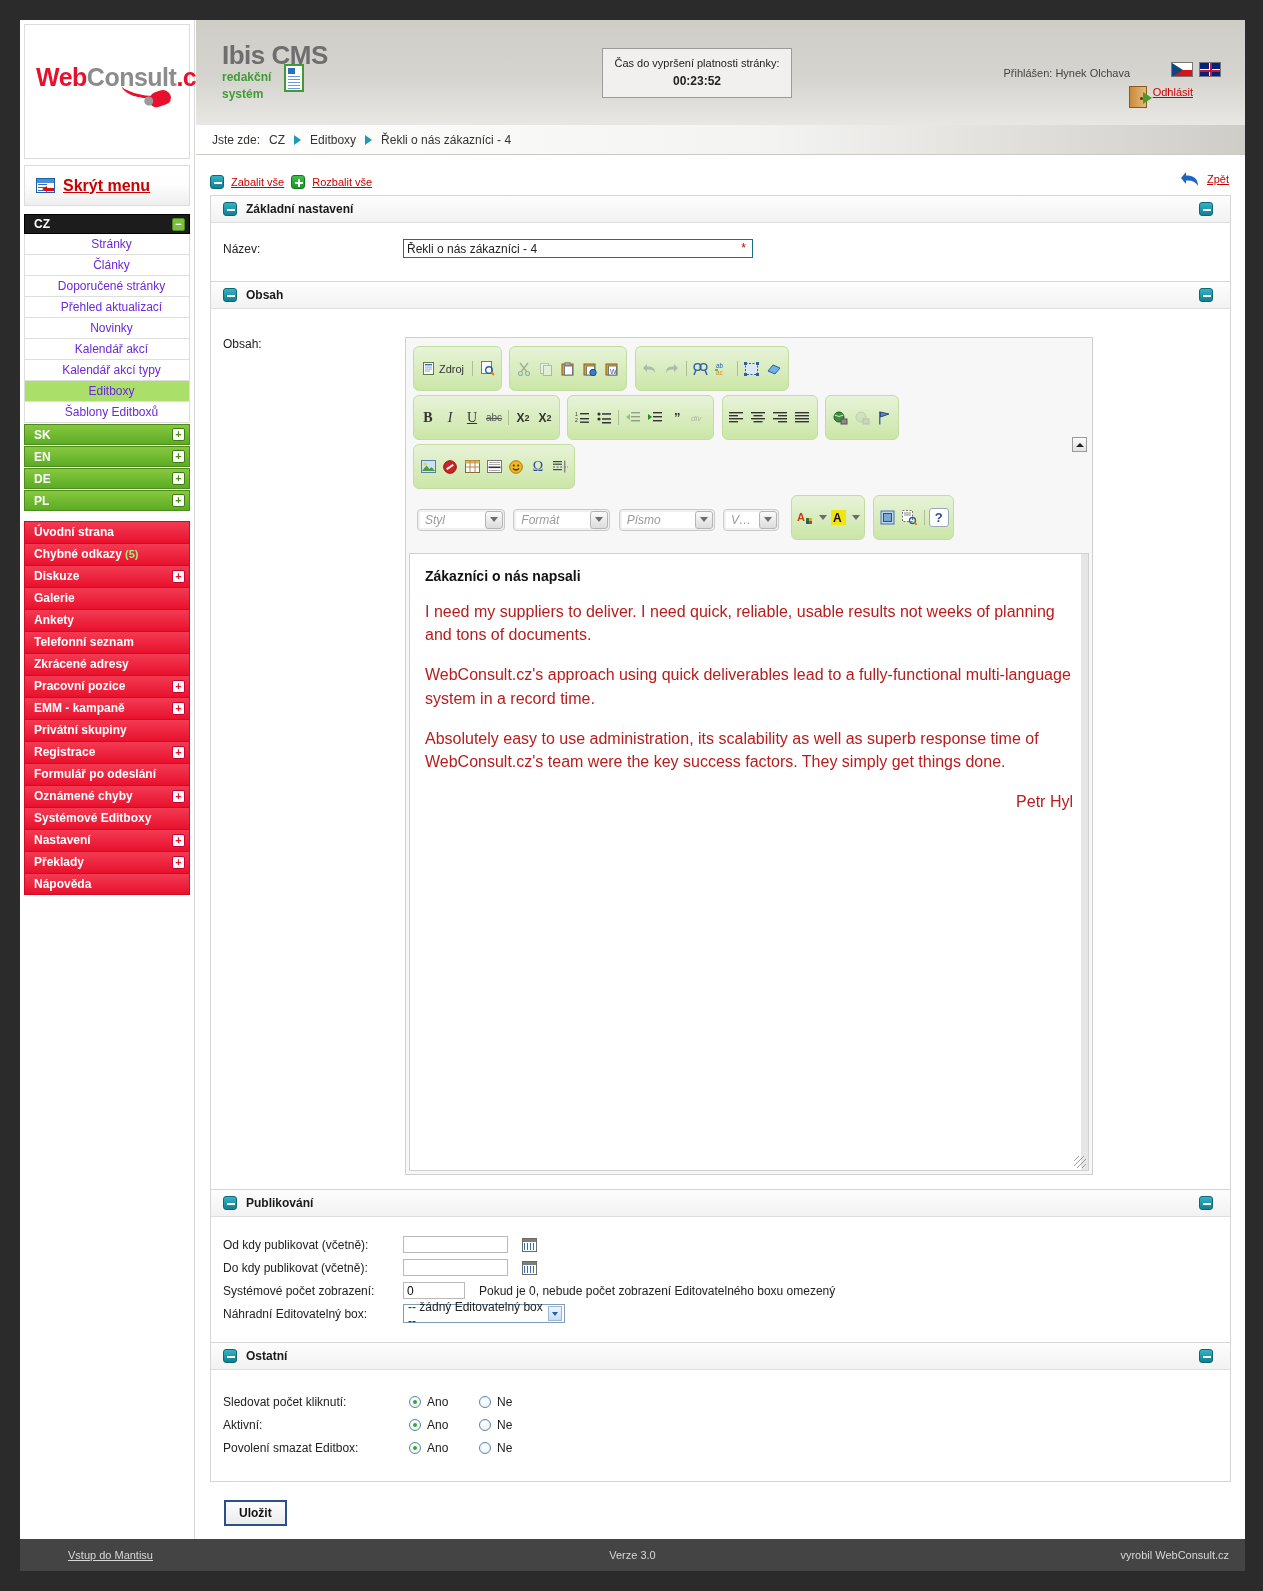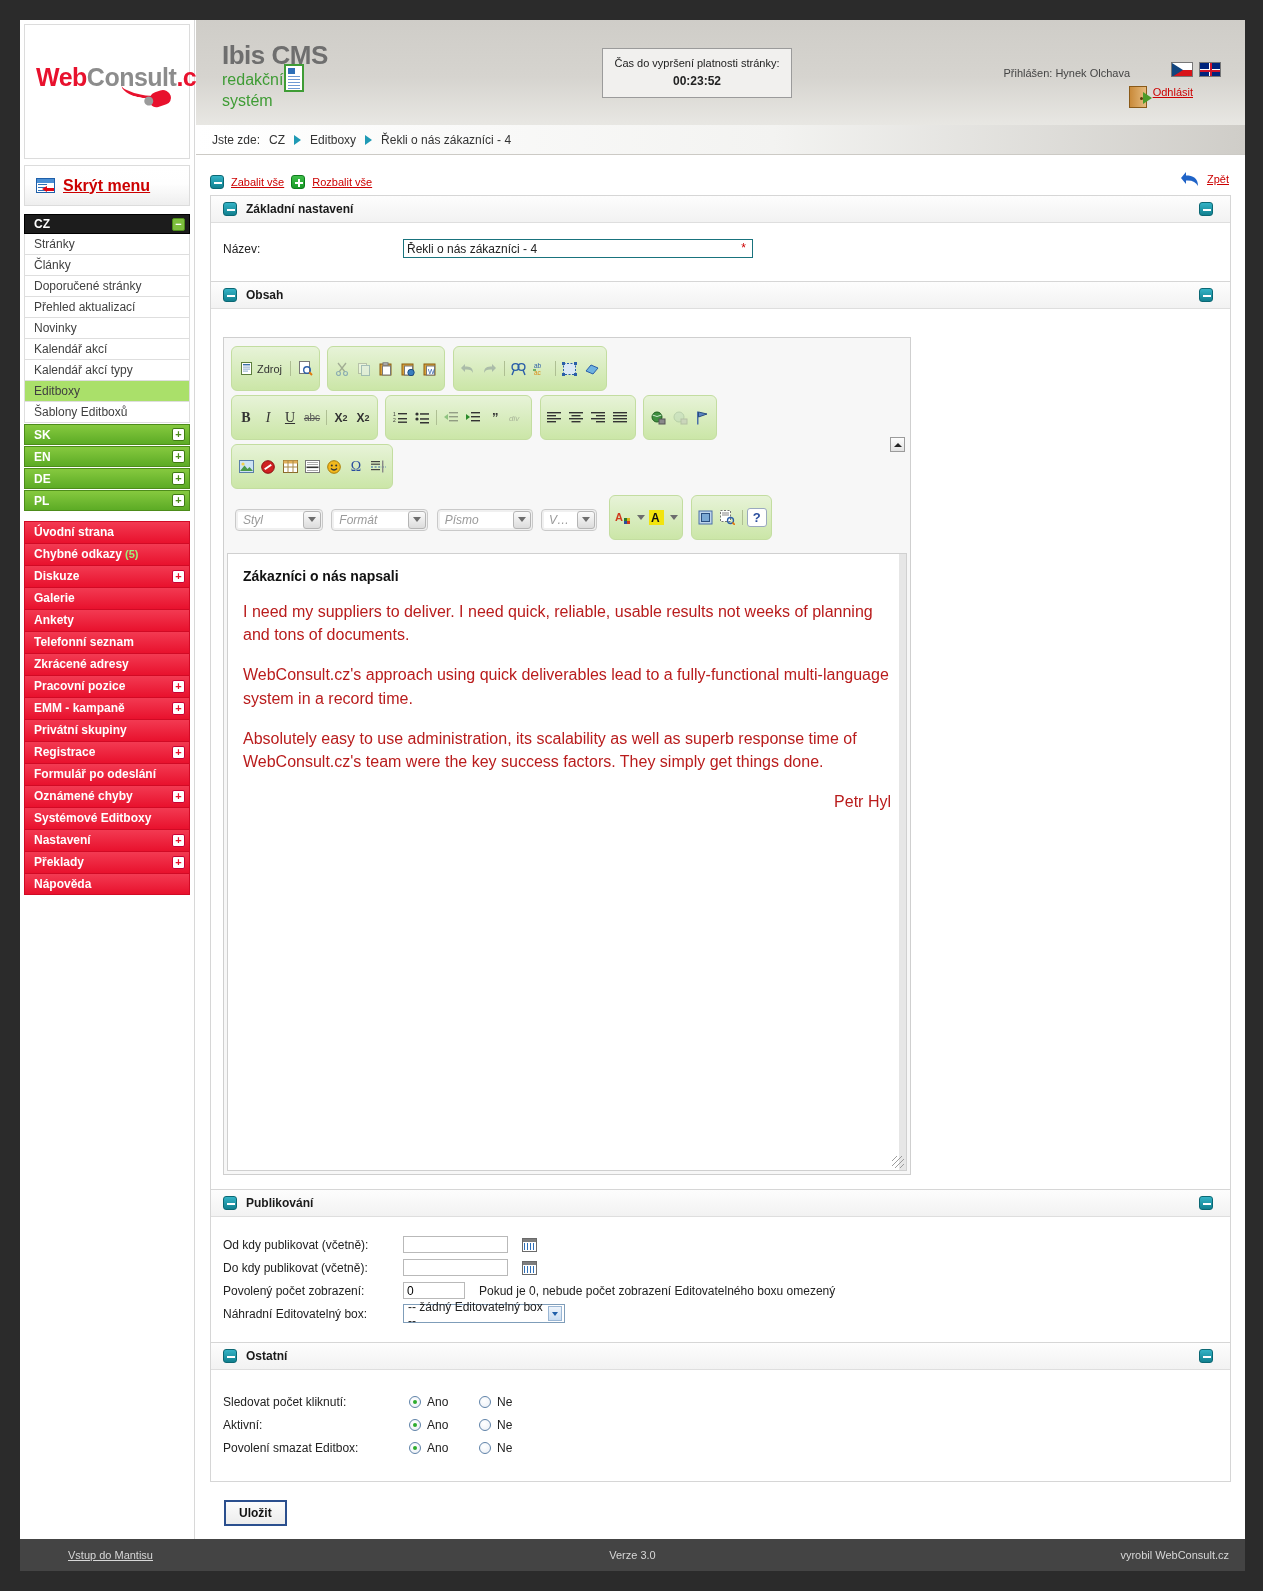--- a/index.html
+++ b/index.html
@@ -104,22 +104,22 @@
     display:flex; align-items:center; justify-content:center;
     font-size:11px; font-weight:bold; line-height:1;
   }
   .pm-green { background:#7dbf3d; border:1px solid #4d8c1a; color:#fff; }
   .pm-white { background:#fff; border:1px solid #c03; color:#e8112d; }
 
   .mitem {
     background:#fff;
     border:1px solid #dedede; border-top:none;
     height:21px; line-height:20px;
-    padding-left:9px; font-size:12px; color:#404040;
-    overflow:hidden; white-space:nowrap;
+    padding-left:9px; font-size:12px; color:#6d28d9;
+    overflow:hidden; white-space:nowrap;text-align:center;
   }
   .mitem.sel { background:#aae06a; }
 
   .mlang {
     background:linear-gradient(to bottom,#86c93f 0%,#5cab25 100%);
     border:1px solid #4d8c1a;
     color:#fff; font-weight:bold; font-size:12px;
     height:21px; line-height:20px; padding:0 4px 0 9px;
     margin-top:1px;
     display:flex; align-items:center; justify-content:space-between;
@@ -145,21 +145,21 @@
   }
   .topbar {
     height:105px;
     background:linear-gradient(to bottom,#cfcdc8 0%,#d6d4cf 55%,#e8e7e3 100%);
     position:relative;
   }
   .ibis {
     position:absolute; left:26px; top:22px; width:300px; height:60px;
   }
   .ibis .l1 { font-size:26px; font-weight:bold; color:#6e6e6e; letter-spacing:-0.5px; line-height:1; }
-  .ibis .l2 { font-size:16px; font-weight:normal; color:#3f9c35; line-height:1.15; margin-top:3px; }
+  .ibis .l2 { font-size:12px; font-weight:bold; color:#3f9c35; line-height:1.15; margin-top:3px; }
   .ibis .doc {
     position:absolute; left:62px; top:22px; width:20px; height:28px;
     border:2px solid #3f9c35; background:#fff;
   }
   .ibis .doc:before {
     content:""; position:absolute; left:2px; top:2px; width:7px; height:6px; background:#2e6fb7;
   }
   .ibis .doc:after {
     content:""; position:absolute; left:2px; top:10px; right:2px; height:13px;
     background:repeating-linear-gradient(to bottom,#6f9ad4 0,#6f9ad4 1px,#fff 1px,#fff 3px);
@@ -587,20 +587,21 @@
       </div>
 
       <div class="panel">
         <div class="panel-head">
           <span class="tealbtn"></span>
           <span>Obsah</span>
           <span class="spacer"></span>
           <span class="tealbtn"></span>
         </div>
         <div class="panel-body" style="display:flex;gap:0;padding-top:28px;padding-left:12px;">
+          <div class="flabel" style="width:182px;flex:none;">Obsah:</div>
 
           <div class="editor-outer">
             <div class="editor-top">
 
               <div class="tgroup">
                 <span class="tbtn txt">
                   <svg width="13" height="13" viewBox="0 0 13 13" style="margin-right:4px">
                       <rect x="1.5" y="0.5" width="10" height="12" fill="#fff" stroke="#5d7f3d"></rect>
                       <rect x="3" y="2" width="7" height="1.4" fill="#3a6fa8"></rect>
                       <rect x="3" y="4.6" width="7" height="1" fill="#8aa9cc"></rect>
@@ -971,21 +972,21 @@
             <span class="plabel">Od kdy publikovat (včetně):</span>
             <input class="pin" value="" style="">
             <span class="cal"></span>
           </div>
           <div class="prow">
             <span class="plabel">Do kdy publikovat (včetně):</span>
             <input class="pin" value="" style="">
             <span class="cal"></span>
           </div>
           <div class="prow">
-            <span class="plabel">Povolený počet zobrazení:</span>
+            <span class="plabel">Systémové počet zobrazení:</span>
             <input class="pin small" value="0" style="">
             <span class="hint">Pokud je 0, nebude počet zobrazení Editovatelného boxu omezený</span>
           </div>
           <div class="prow">
             <span class="plabel">Náhradní Editovatelný box:</span>
             <span class="dsel">
               <span>-- žádný Editovatelný box --</span>
               <span class="dcap">
                   <span class="caret"></span>
                 </span>

